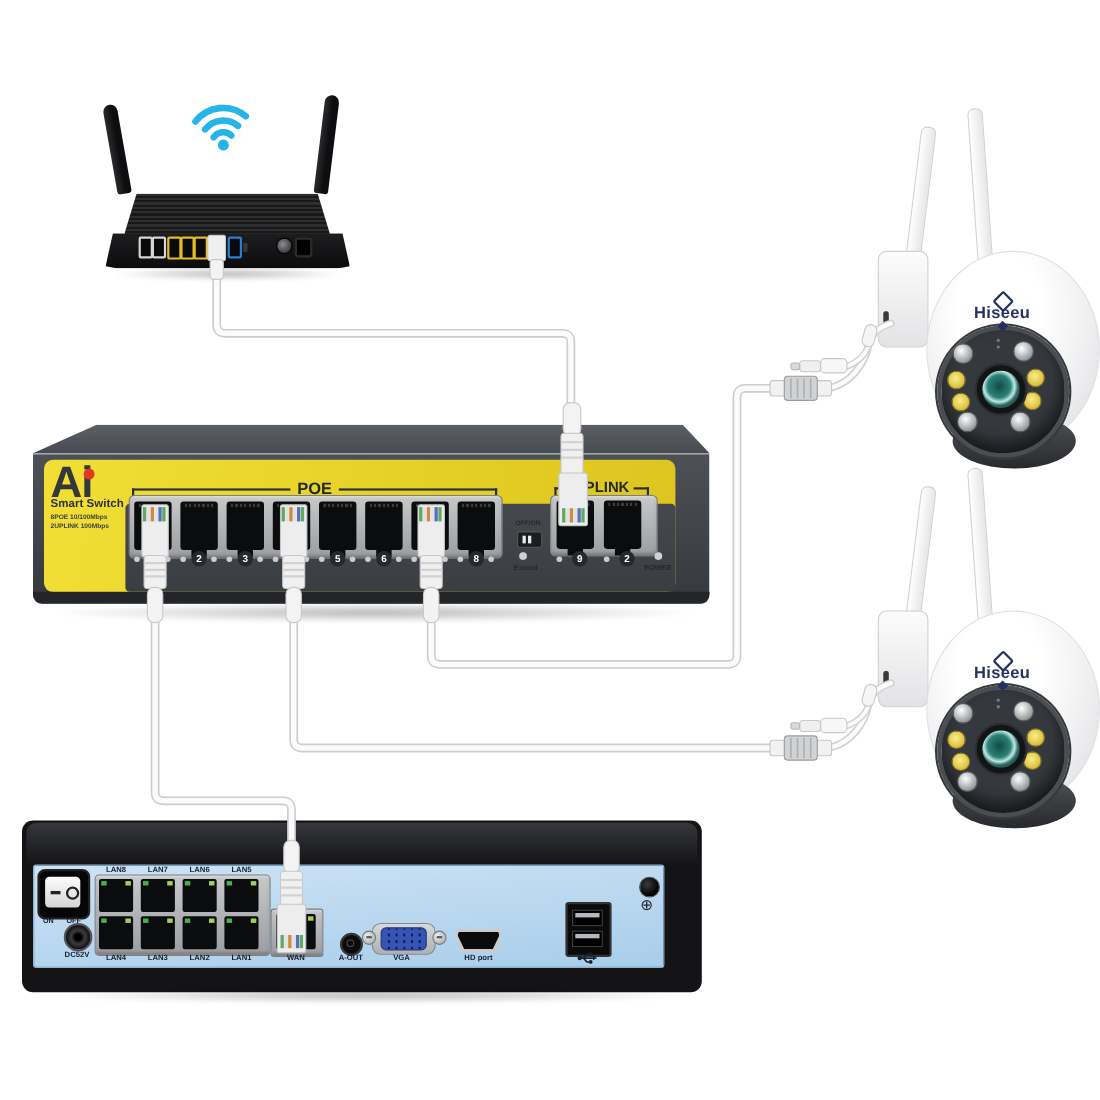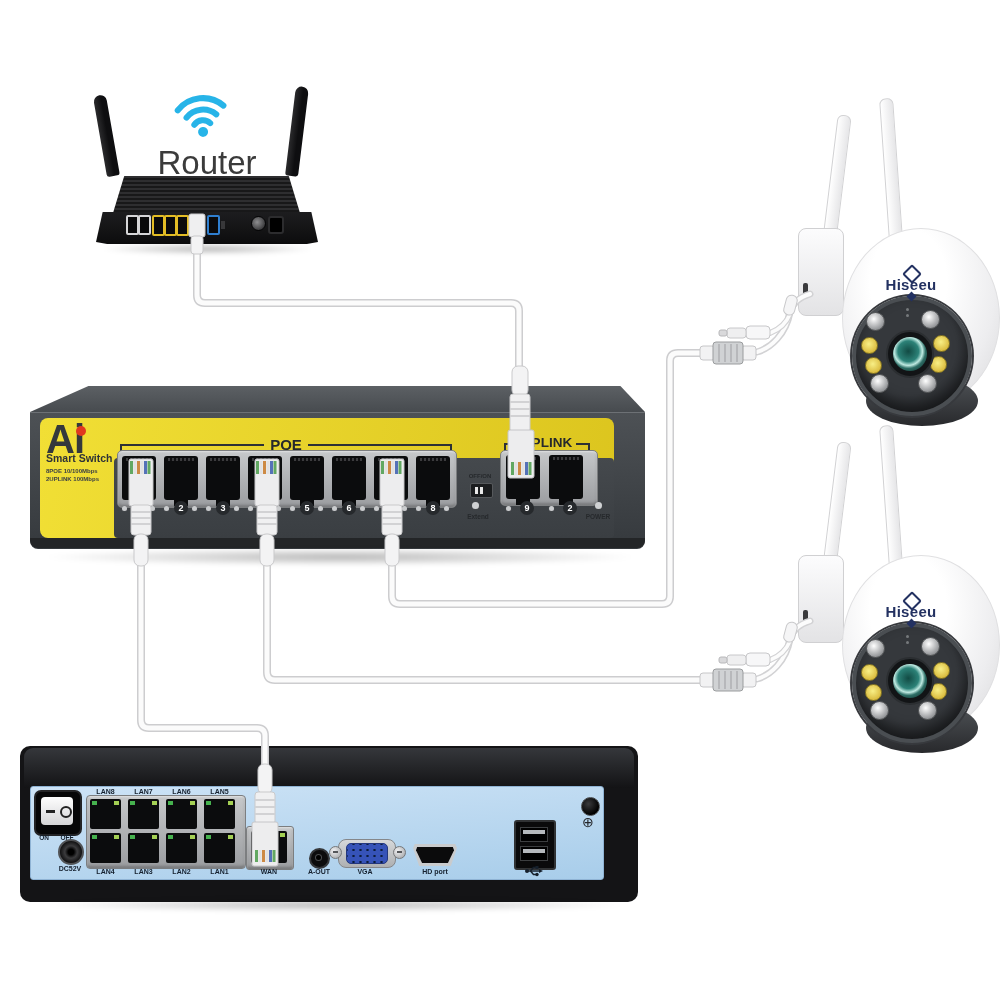--- a/index.html
+++ b/index.html
@@ -79,21 +79,20 @@
 <div id="stage">
 
   <svg class="abs" style="left:166px;top:82px;transform:rotate(-6deg)" width="70" height="60" viewBox="0 0 70 60">
     <g fill="none" stroke="#27b4e8" stroke-width="6" stroke-linecap="round">
       <path d="M12,26 A32,32 0 0 1 58,26"></path>
       <path d="M20,34 A21,21 0 0 1 50,34"></path>
       <path d="M27,42 A10.5,10.5 0 0 1 43,42"></path>
     </g>
     <circle cx="35" cy="50" r="5" fill="#27b4e8"></circle>
   </svg>
-  <div class="abs ctr" style="left:147px;top:144px;width:120px;font-size:33px;color:#3b3b3b;">Router</div>
   <div class="abs ant" style="left:107px;top:94px;width:13px;height:82px;transform:rotate(-10deg);transform-origin:50% 100%;"></div>
   <div class="abs ant" style="left:285px;top:86px;width:13px;height:90px;transform:rotate(7deg);transform-origin:50% 100%;"></div>
   <div class="abs router-top" style="left:113px;top:176px;width:187px;height:37px;"></div>
   <div class="abs router-front" style="left:96px;top:212px;width:222px;height:32px;"></div>
   <div class="abs" style="left:96px;top:212px;width:222px;height:32px;">
     <div class="rport phone" style="left:30px;"></div>
     <div class="rport phone" style="left:42px;"></div>
     <div class="rport ylw" style="left:56px;"></div>
     <div class="rport ylw" style="left:68px;"></div>
     <div class="rport ylw" style="left:80px;"></div>

